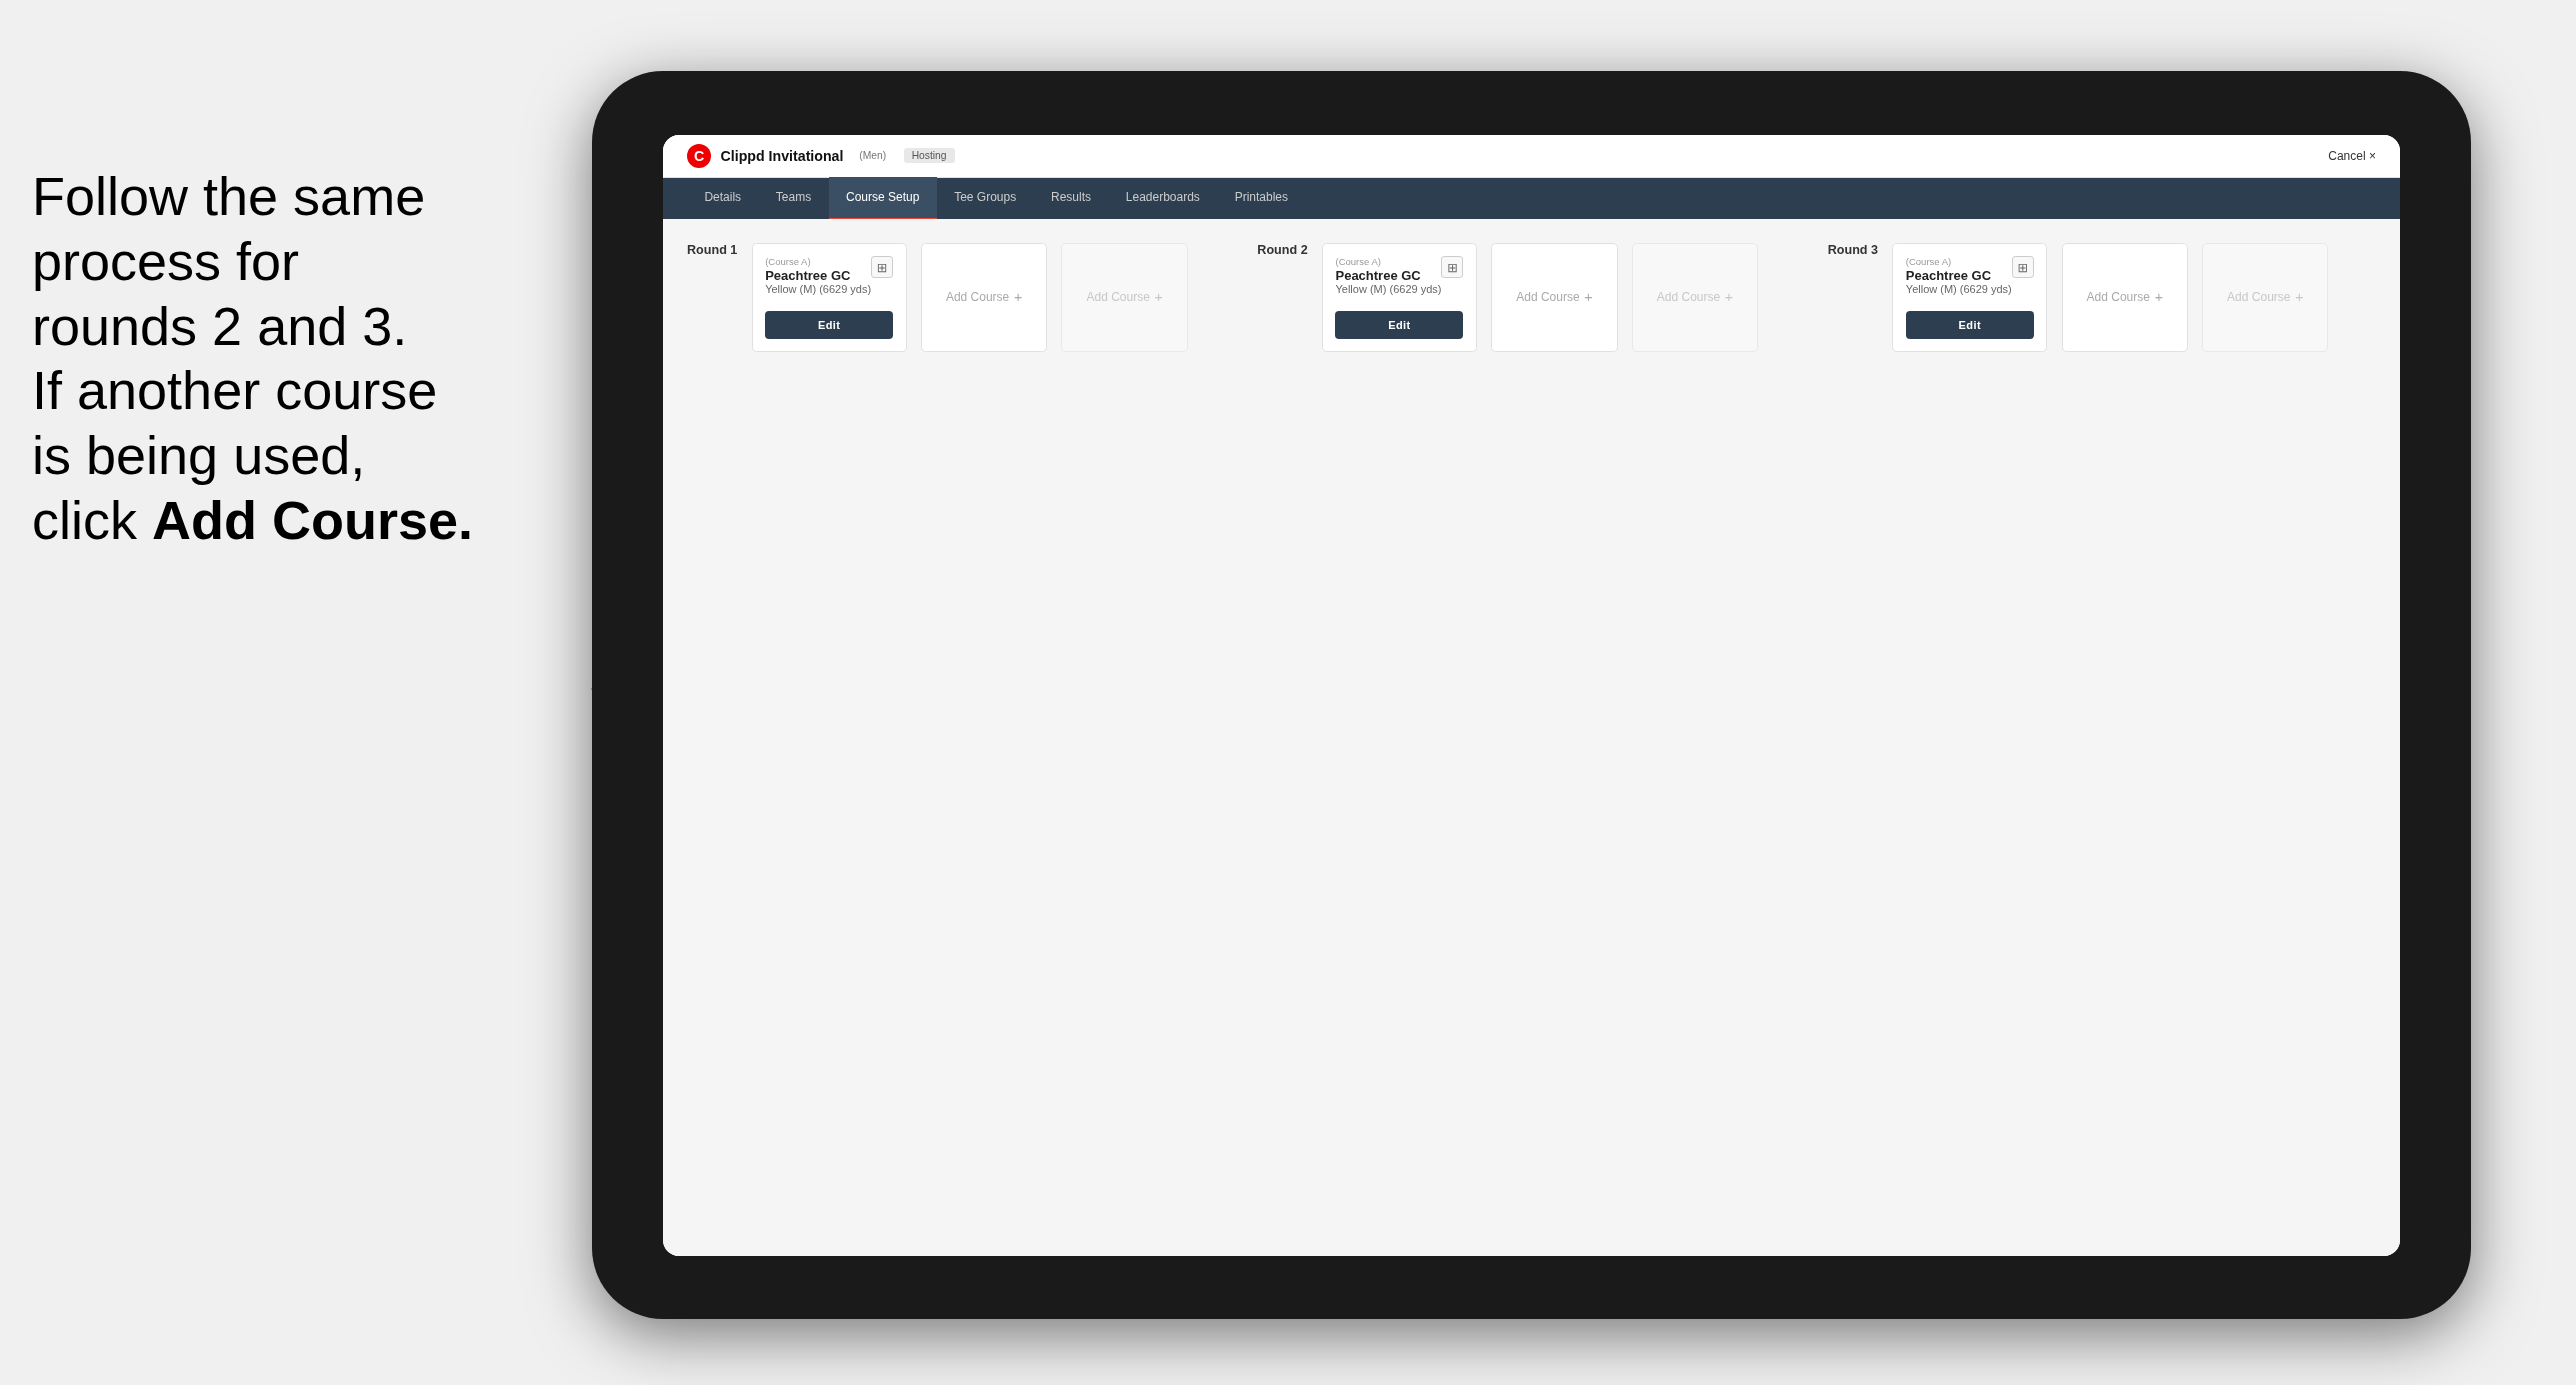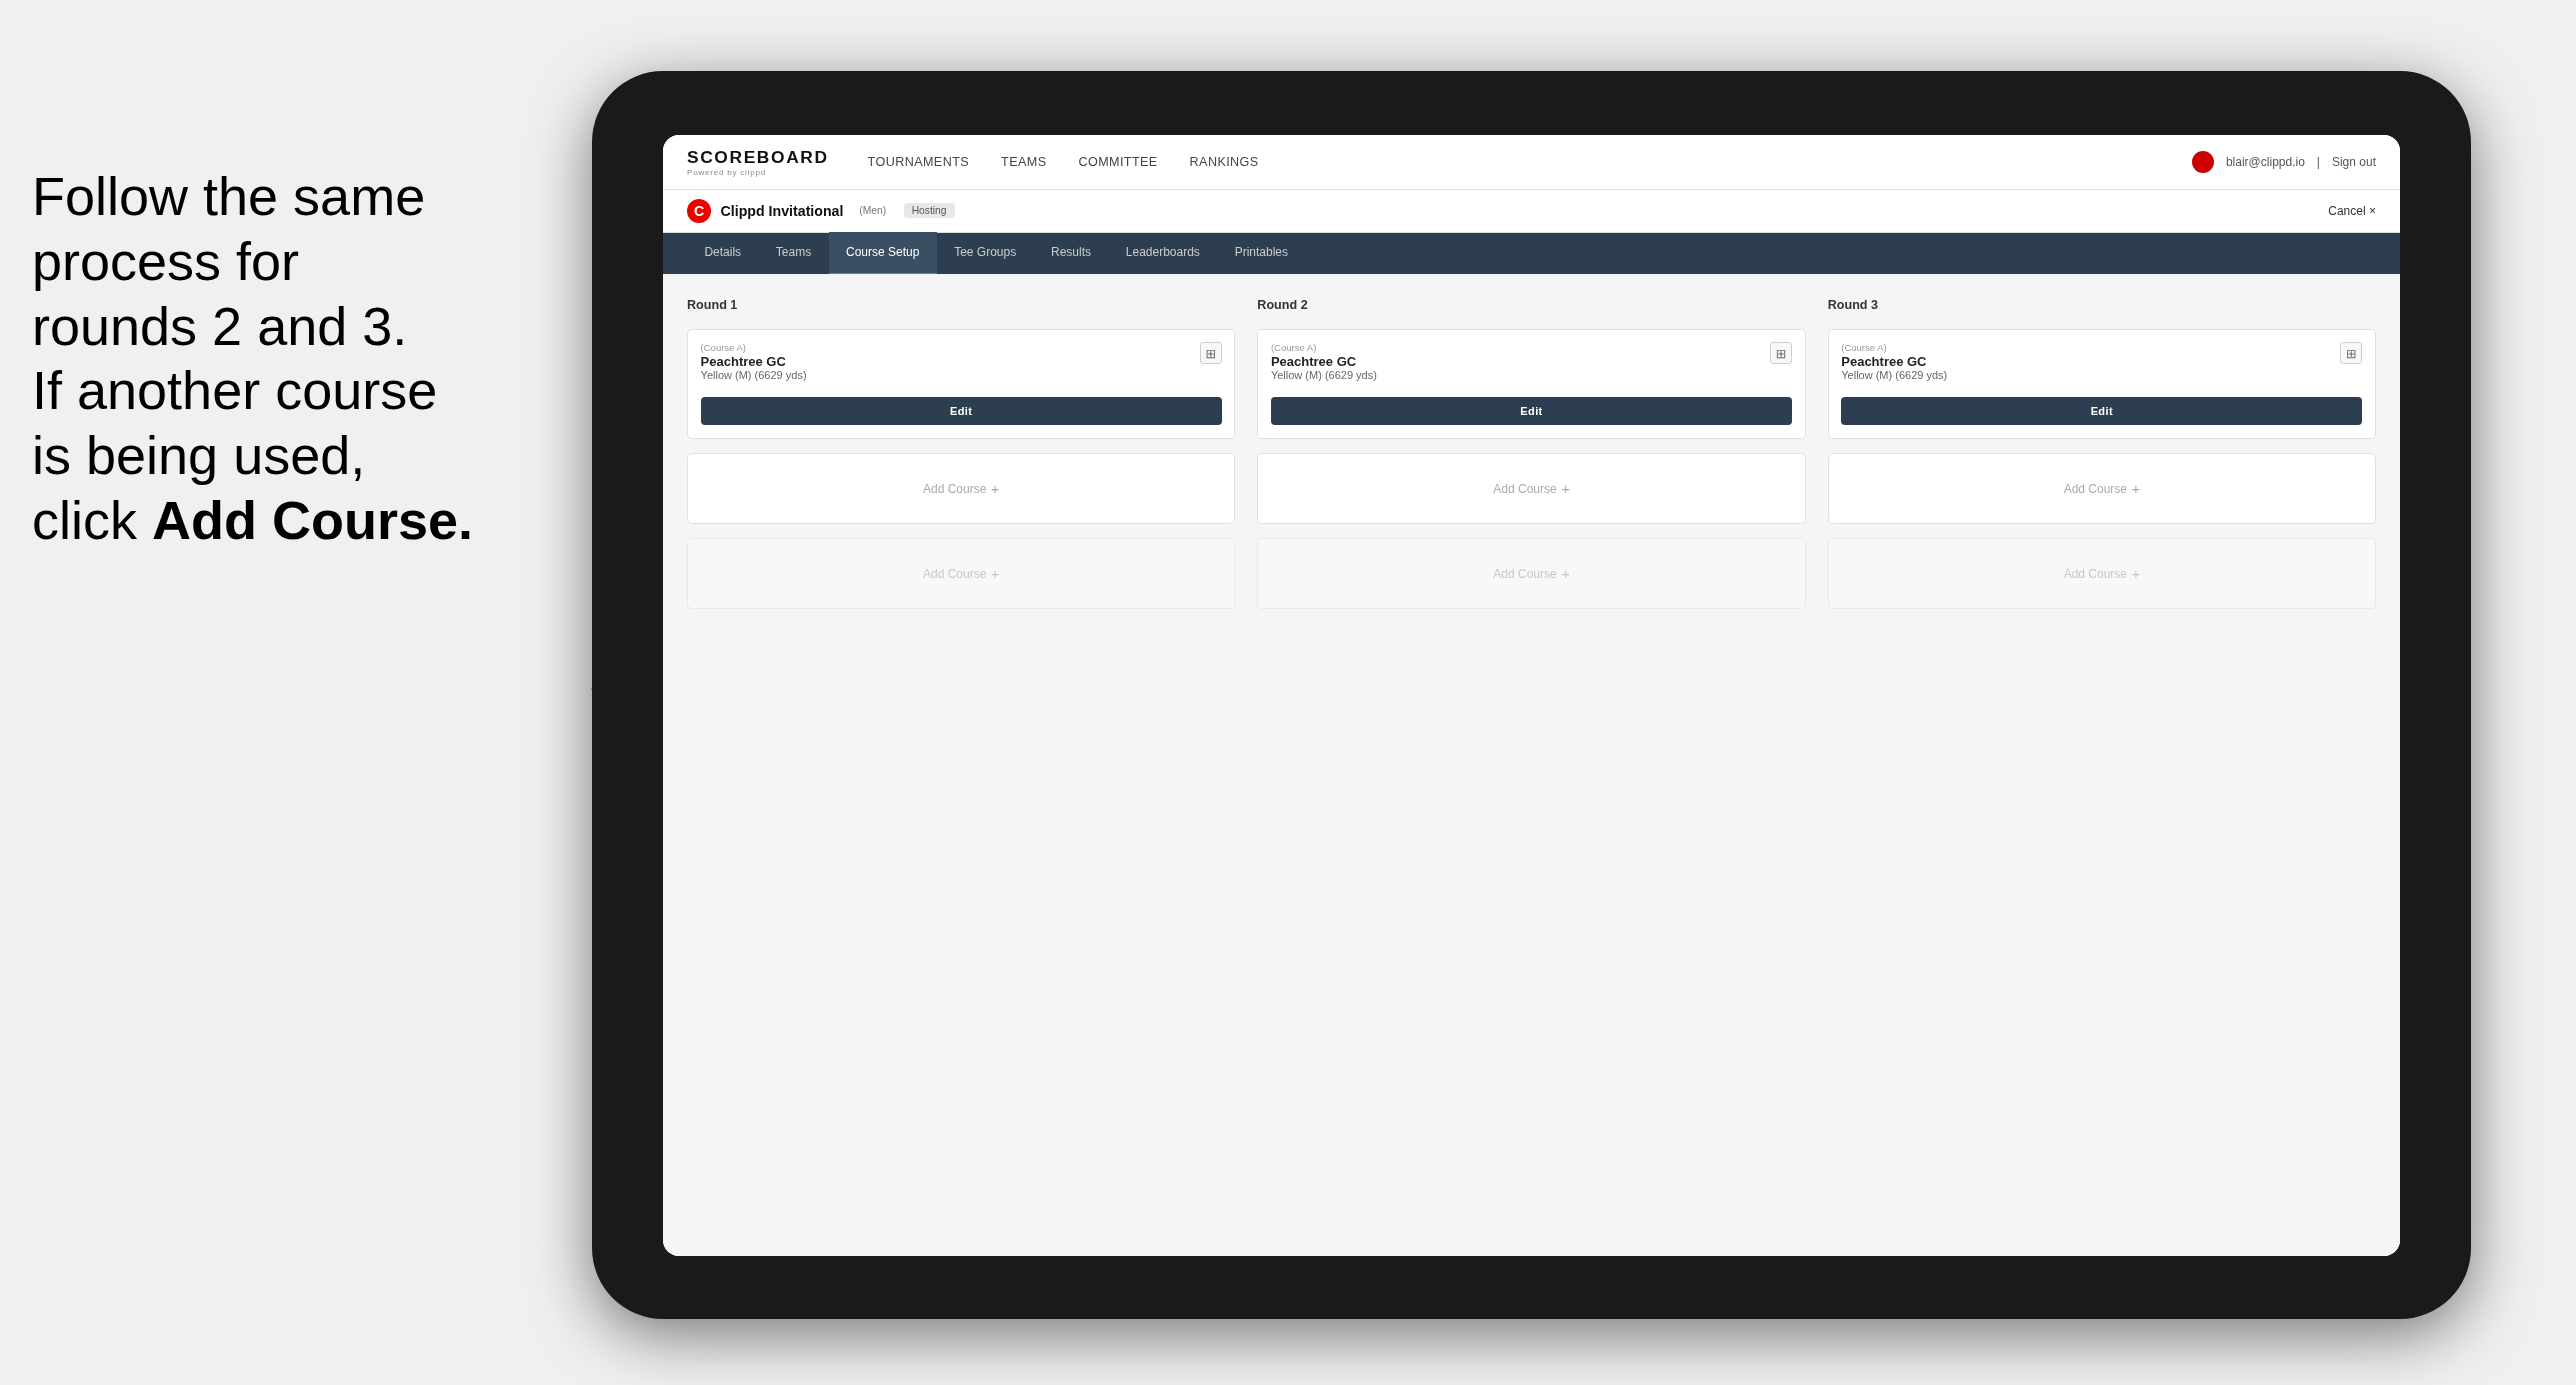--- a/index.html
+++ b/index.html
@@ -211,21 +211,21 @@
     }
 
     .rounds-grid {
       display: grid;
       grid-template-columns: 1fr 1fr 1fr;
       gap: 22px;
     }
 
     .round-column {
       display: flex;
-      flex-direction: column;
+      flex-direction: row;
       gap: 14.2px;
     }
 
     .round-title {
       font-size: 12.6px;
       font-weight: 700;
       color: #333;
       margin-bottom: 3.2px;
     }
 
@@ -348,40 +348,20 @@
     <marker id="arrowhead" markerWidth="10" markerHeight="7" refX="10" refY="3.5" orient="auto">
       <polygon points="0 0, 10 3.5, 0 7" fill="#e83e8c"></polygon>
     </marker>
   </defs>
   <path d="M 60 40 C 150 80, 300 200, 370 270" stroke="#e83e8c" stroke-width="8" fill="none" marker-end="url(#arrowhead)"></path>
 </svg>
 
 <div class="tablet-outer">
   <div class="tablet-screen">
 
-    <div class="top-nav">
-      <div class="top-nav-left">
-        <div class="scoreboard-logo">
-          <span class="logo-title">SCOREBOARD</span>
-          <span class="logo-sub">Powered by clippd</span>
-        </div>
-        <div class="top-nav-links">
-          <a>TOURNAMENTS</a>
-          <a>TEAMS</a>
-          <a>COMMITTEE</a>
-          <a>RANKINGS</a>
-        </div>
-      </div>
-      <div class="top-nav-right">
-        <span class="avatar-circle"></span>
-        <span>blair@clippd.io</span>
-        <span> | </span>
-        <a style="color:#555;text-decoration:none;">Sign out</a>
-      </div>
-    </div>
 
     <div class="sub-header">
       <div class="sub-header-left">
         <div class="clippd-logo-c">C</div>
         <span class="tournament-title">Clippd Invitational</span>
         <span class="tournament-sub">(Men)</span>
         <span class="hosting-badge">Hosting</span>
       </div>
       <div>
         <span class="cancel-btn">

